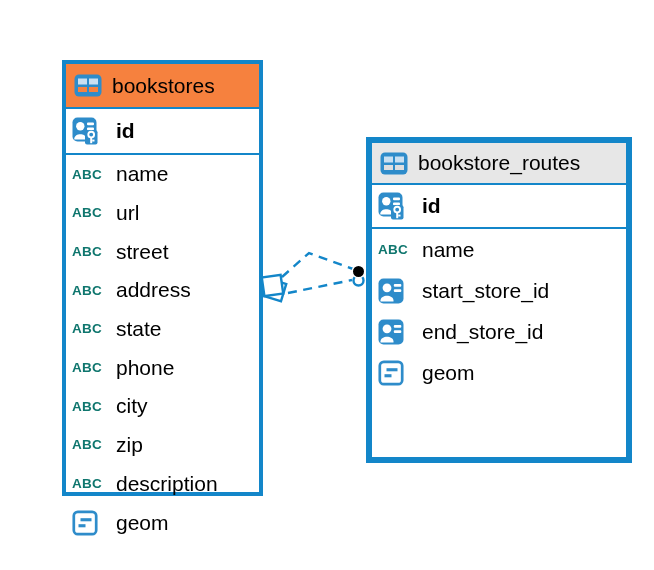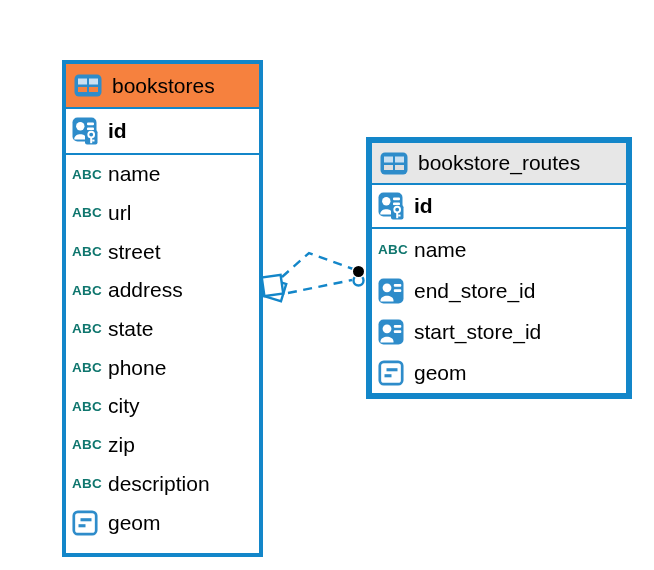--- a/index.html
+++ b/index.html
@@ -6,22 +6,22 @@
   body{
     width:654px;height:570px;position:relative;overflow:hidden;
     background:#ffffff;
     font-family:"Liberation Sans", sans-serif;
     color:#000;
   }
   .entity{
     position:absolute;background:#fff;box-sizing:border-box;
     border:4px solid #1386C9;
   }
-  #table-bookstores{left:62px;top:60px;width:201px;height:497px;}
-  #table-routes{left:366px;top:137px;width:266px;height:262px;border-width:6px;}
+  #table-bookstores{left:62px;top:60px;width:201px;height:436px;}
+  #table-routes{left:366px;top:137px;width:266px;height:326px;border-width:6px;}
 
   .entity-header{
     display:flex;align-items:center;gap:10px;
     padding:0 8px;border-bottom:2px solid #1386C9;
   }
   #table-bookstores .entity-header{background:#F6813E;height:43px;}
   #table-routes .entity-header{background:#E7E7E7;height:40px;}
   .entity-title{font-size:21px;white-space:nowrap;}
 
   .pk-row{
@@ -31,21 +31,21 @@
   }
   #table-bookstores .pk-row{height:44px;}
   #table-routes .pk-row{height:42px;}
 
   .cols{display:block;}
   .col-row{display:flex;align-items:center;padding:0 6px;font-size:21px;}
   #table-bookstores .col-row{height:38.7px;}
   #table-routes .col-row{height:41px;}
 
   .cell-icon{width:36px;display:flex;align-items:center;flex:0 0 36px;}
-  .col-label,.pk-label{margin-left:0;white-space:nowrap;}
+  .col-label,.pk-label{margin-left:8px;white-space:nowrap;}
 
   .abc-glyph{
     font-weight:700;font-size:13.5px;letter-spacing:.3px;
     color:#0f766e;line-height:1;
   }
 
   .tbl-ico .cellTop{fill:#C9E0F2;}
   #table-bookstores .tbl-ico .cellBot{fill:#F6813E;}
   #table-routes .tbl-ico .cellBot{fill:#DFDFDF;}
 
@@ -186,33 +186,33 @@
       <div class="col-row">
         <span class="cell-icon">
           <svg width="26" height="26" viewBox="0 0 26 26">
             <rect x="0.5" y="0.5" width="25" height="25" rx="5" fill="#2E8CCA"></rect>
             <circle cx="9" cy="9.8" r="4.4" fill="#fff"></circle>
             <path d="M2.5 22.5 C3 16.3 15 16.3 15.5 22.5 L15.5 23.5 L2.5 23.5 Z" fill="#fff"></path>
             <rect x="15.8" y="6" width="7.5" height="2.8" rx="1" fill="#fff"></rect>
             <rect x="15.8" y="11.2" width="7.5" height="2.8" rx="1" fill="#fff"></rect>
           </svg>
         </span>
-        <span class="col-label">end_store_id</span>
+        <span class="col-label">start_store_id</span>
       </div>
       <div class="col-row">
         <span class="cell-icon">
           <svg width="26" height="26" viewBox="0 0 26 26">
             <rect x="0.5" y="0.5" width="25" height="25" rx="5" fill="#2E8CCA"></rect>
             <circle cx="9" cy="9.8" r="4.4" fill="#fff"></circle>
             <path d="M2.5 22.5 C3 16.3 15 16.3 15.5 22.5 L15.5 23.5 L2.5 23.5 Z" fill="#fff"></path>
             <rect x="15.8" y="6" width="7.5" height="2.8" rx="1" fill="#fff"></rect>
             <rect x="15.8" y="11.2" width="7.5" height="2.8" rx="1" fill="#fff"></rect>
           </svg>
         </span>
-        <span class="col-label">start_store_id</span>
+        <span class="col-label">end_store_id</span>
       </div>
       <div class="col-row">
         <span class="cell-icon">
           <svg width="26" height="26" viewBox="0 0 26 26">
             <rect x="1.8" y="1.8" width="22.4" height="22.4" rx="4" fill="#fff" stroke="#2E8CCA" stroke-width="2.7"></rect>
             <rect x="8.5" y="8.2" width="11" height="3.1" fill="#2E8CCA"></rect>
             <rect x="6.5" y="14.2" width="7" height="3.1" fill="#2E8CCA"></rect>
           </svg>
         </span>
         <span class="col-label">geom</span>

